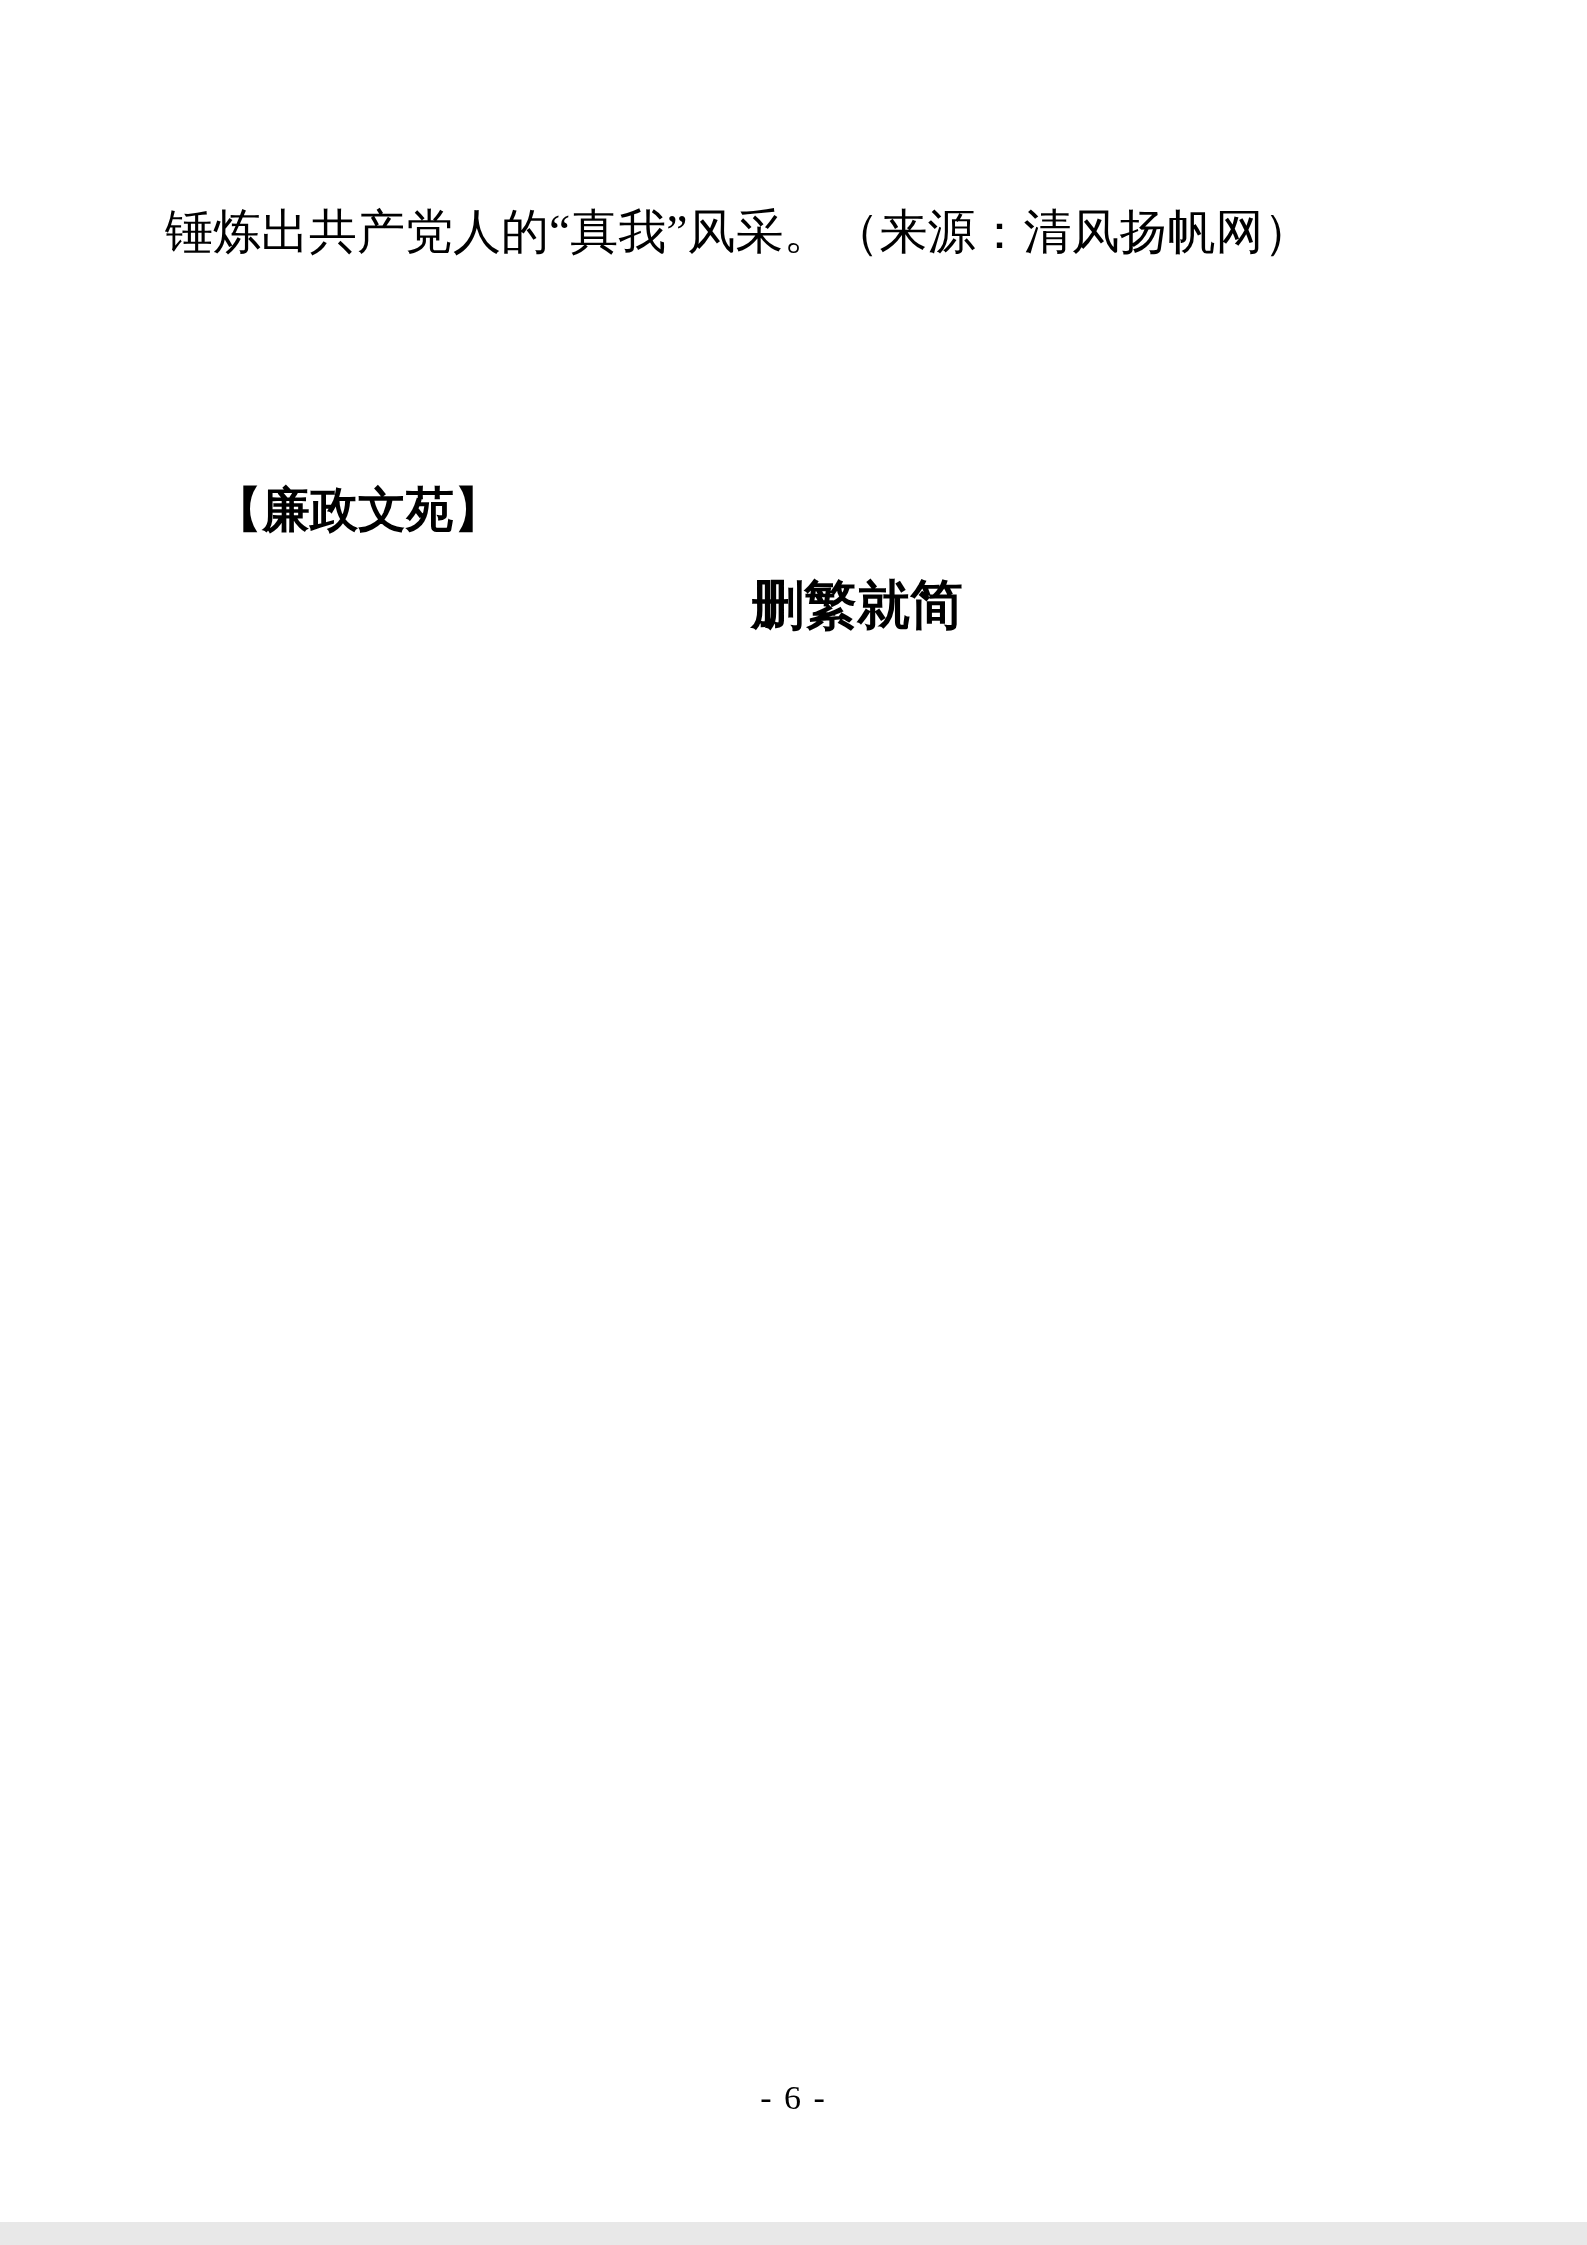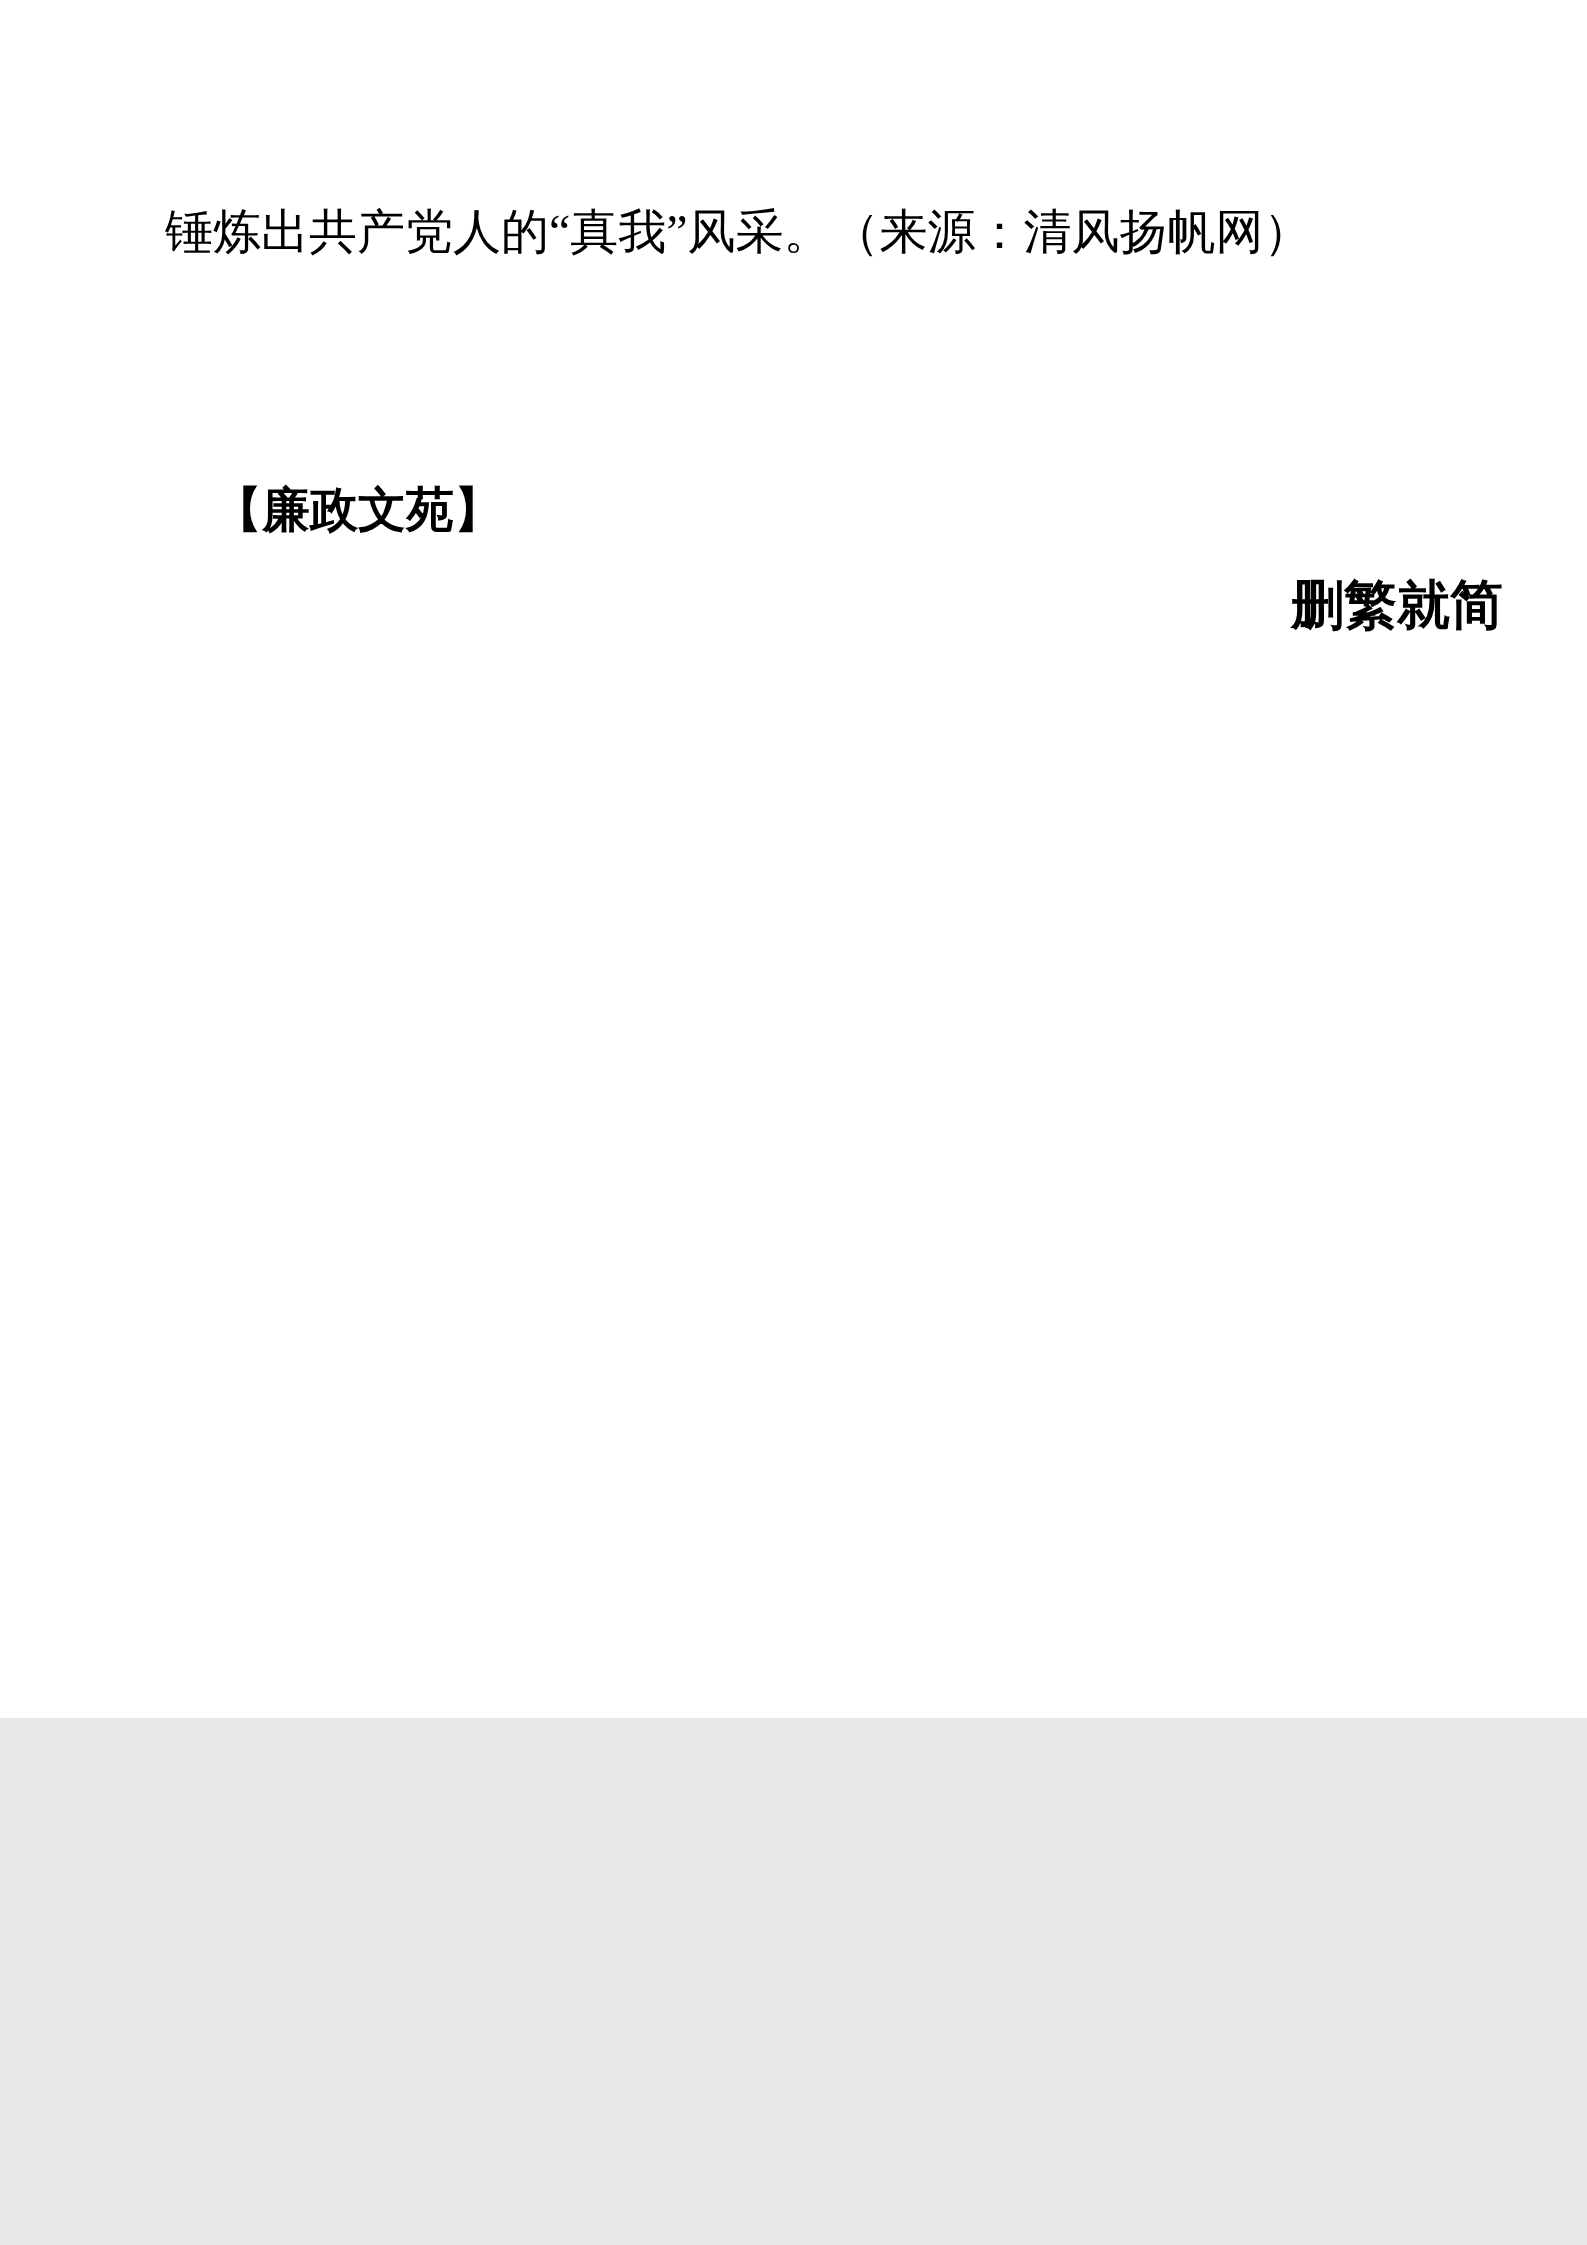--- a/index.html
+++ b/index.html
@@ -3,21 +3,21 @@
 <meta charset="utf-8">
 <style>
   html, body {
     margin: 0;
     padding: 0;
     background: #e8e8e8;
   }
   .page {
     position: relative;
     width: 1587px;
-    height: 1718px;
+    height: 2222px;
     margin: 0 auto;
     background: #ffffff;
     color: #000000;
     font-family: "Liberation Serif", "DejaVu Serif", serif;
     overflow: hidden;
   }
   .intro-line {
     position: absolute;
     left: 165px;
     top: 200px;
@@ -37,21 +37,21 @@
   }
   .article-title {
     position: absolute;
     left: 211px;
     top: 570px;
     width: 1292px;
     margin: 0;
     font-size: 53px;
     line-height: 70px;
     font-weight: bold;
-    text-align: right;
+    text-align: center;
   }
   .article-body {
     position: absolute;
     left: 211px;
     top: 648px;
     width: 1292px;
     font-size: 48px;
     line-height: 64.5px;
     text-align: justify;
     text-justify: inter-ideograph;

